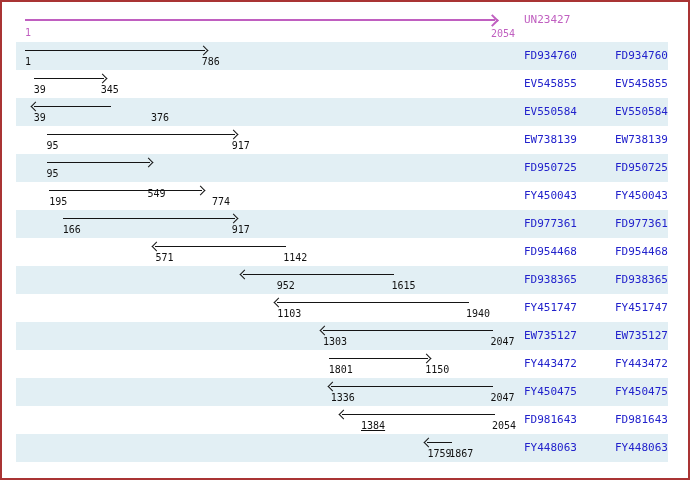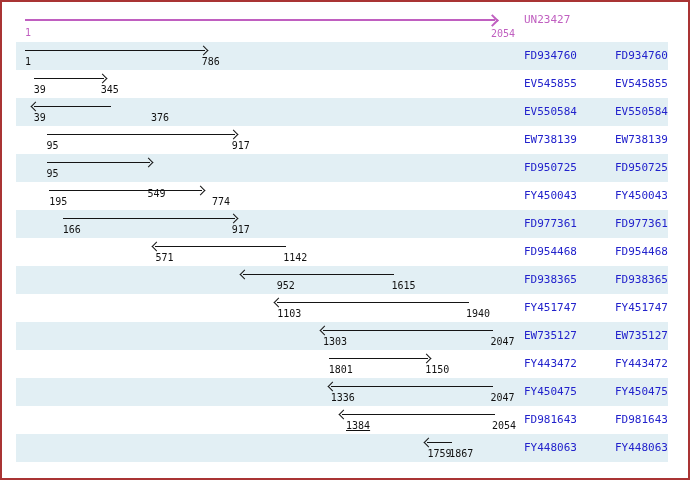--- a/index.html
+++ b/index.html
@@ -168,21 +168,21 @@
       </div>
       <div class="num" style="left: 330.626px; top: 393px;">1336</div>
       <div class="num" style="left: 490.397px; top: 393px;">2047</div>
       <div class="acc" style="left: 524px; top: 385px;">FY450475</div>
       <div class="acc" style="left: 615px; top: 385px;">FY450475</div>
       <div class="band" style="top: 406px;"></div>
       <div class="arrow" style="left: 341.615px; top: 410px; width: 153.385px;">
         <div class="shaft"></div>
         <div class="head l"></div>
       </div>
-      <div class="num" style="left: 346px; top: 421px; text-decoration: underline;">1384</div>
+      <div class="num" style="left: 361px; top: 421px; text-decoration: underline;">1384</div>
       <div class="num" style="left: 492px; top: 421px;">2054</div>
       <div class="acc" style="left: 524px; top: 413px;">FD981643</div>
       <div class="acc" style="left: 615px; top: 413px;">FD981643</div>
       <div class="band alt" style="top: 434px;"></div>
       <div class="arrow" style="left: 427.465px; top: 438px; width: 24.7248px;">
         <div class="shaft"></div>
         <div class="head l"></div>
       </div>
       <div class="num" style="left: 427.465px; top: 449px;">1759</div>
       <div class="num" style="left: 449.189px; top: 449px;">1867</div>

